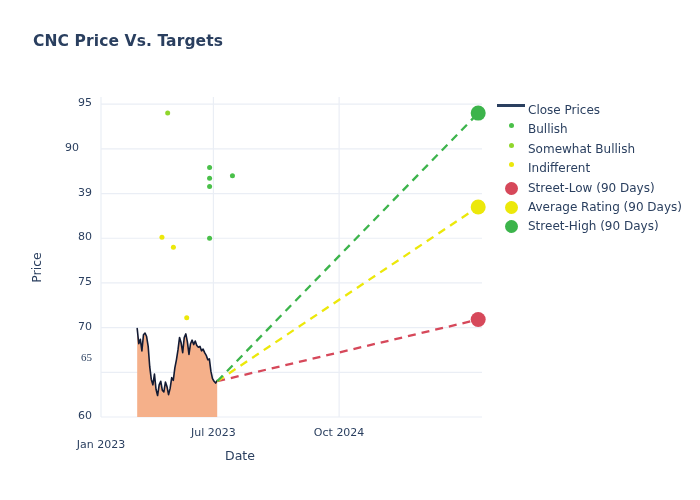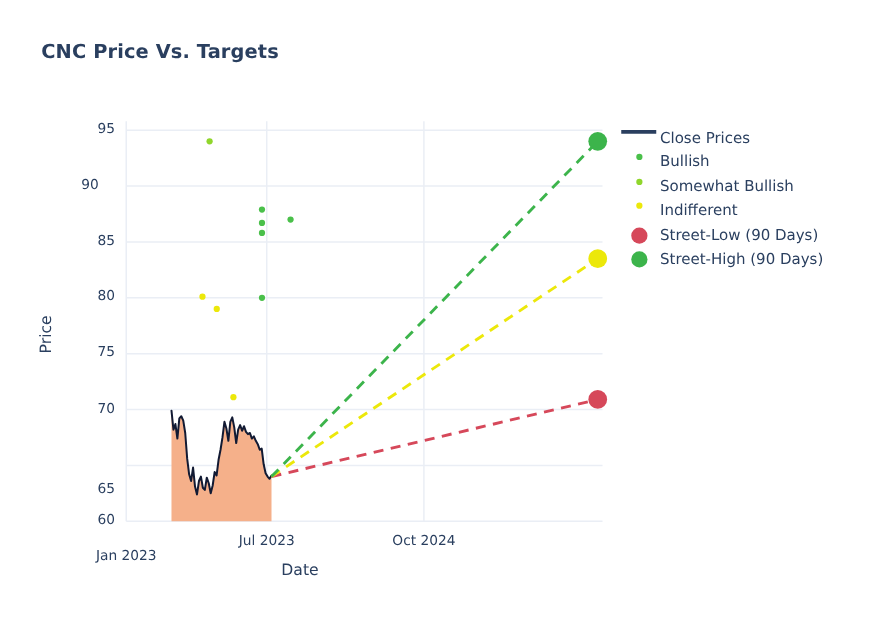--- a/index.html
+++ b/index.html
@@ -139,25 +139,25 @@
       <circle cx="478.19" cy="206.94413407821227" r="7.50" fill="#ece80a"></circle>
       <circle cx="478.19" cy="113.08938547486031" r="7.50" fill="#3cb44b"></circle>
     </svg>
 
   <div class="axis-label" id="x-axis-title">Date</div>
   <div class="axis-label" id="y-axis-title">Price</div>
 
   <div id="tick-layer">
       <div class="tick-label ytick" style="left: 52px; top: 96.1508px;">95</div>
       <div class="tick-label ytick" style="left: 52px; top: 140.844px; text-align: center;">90</div>
-      <div class="tick-label ytick" style="left: 52px; top: 185.536px;">85</div>
+      <div class="tick-label ytick" style="left: 52px; top: 185.536px;">39</div>
       <div class="tick-label ytick" style="left: 52px; top: 230.229px;">80</div>
       <div class="tick-label ytick" style="left: 52px; top: 274.922px;">75</div>
       <div class="tick-label ytick" style="left: 52px; top: 319.615px;">70</div>
-      <div class="tick-label ytick" style="left: 52px; top: 384px;">65</div>
+      <div class="tick-label ytick" style="left: 52px; top: 351px; font-family: Liberation Serif, serif;">65</div>
       <div class="tick-label ytick" style="left: 52px; top: 409px;">60</div>
       <div class="tick-label xtick" style="left: 56px; top: 438px;">Jan 2023</div>
       <div class="tick-label xtick" style="left: 168.395px; top: 426px;">Jul 2023</div>
       <div class="tick-label xtick" style="left: 294.125px; top: 426px;">Oct 2024</div>
     </div>
 
   <div id="legend">
       <div class="legend-row">
         <div class="legend-sym">
           <div class="legend-line" style="background: rgb(42, 63, 95);"></div>
@@ -183,19 +183,25 @@
         <span class="legend-text">Indifferent</span>
       </div>
       <div class="legend-row">
         <div class="legend-sym">
           <div class="legend-dot" style="width: 13px; height: 13px; background: rgb(214, 72, 90);"></div>
         </div>
         <span class="legend-text">Street-Low (90 Days)</span>
       </div>
       <div class="legend-row">
         <div class="legend-sym">
+          <div class="legend-dot" style="width: 13px; height: 13px; background: rgb(236, 232, 10);"></div>
+        </div>
+        <span class="legend-text">Average Rating (90 Days)</span>
+      </div>
+      <div class="legend-row">
+        <div class="legend-sym">
           <div class="legend-dot" style="width: 13px; height: 13px; background: rgb(60, 180, 75);"></div>
         </div>
         <span class="legend-text">Street-High (90 Days)</span>
       </div>
     </div>
 
 </div>
 
 </body></html>

